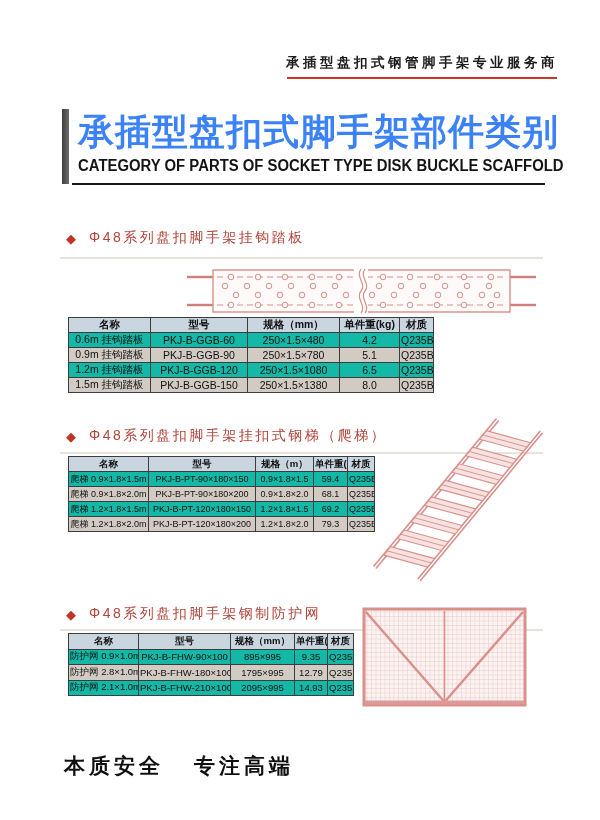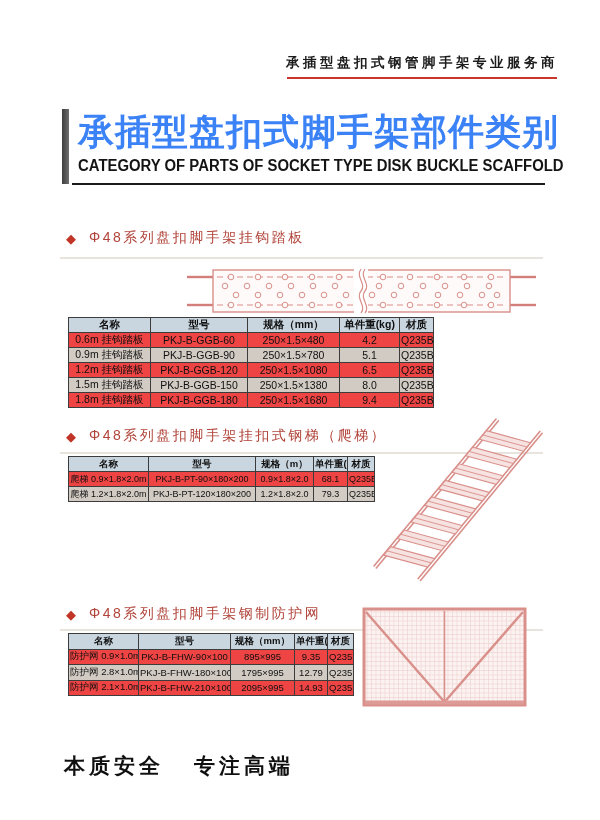--- a/index.html
+++ b/index.html
@@ -27,21 +27,21 @@
   .sec-head .label { font-size:14px; font-weight:normal; color:#b0443a; letter-spacing:2.5px; white-space:nowrap; }
   .head-1 { left:66px; top:229px; }
   .head-2 { left:66px; top:427px; }
   .head-3 { left:66px; top:605px; }
 
   .soft-rule { position:absolute; left:60px; width:483px; height:2px; background:#e9e3dd; }
   .rule-1 { top:257px; } .rule-2 { top:452px; } .rule-3 { top:629px; }
 
   
   .data-table { position:absolute; border-collapse:collapse; table-layout:fixed; color:#101010;
-                background:#ef4444;padding-left:15px; }
+                background:#14b8a6;padding-left:15px; }
   .data-table th, .data-table td { border:1px solid #3c3c3c; text-align:center; padding:0 1px;
                 white-space:nowrap; overflow:hidden; }
   .data-table th { background:#c9d6e0; font-weight:bold; }
   .data-table tbody tr:nth-child(even) { background:#d2cbc4; }
   .table-1 { left:68px; top:317px; width:365px; font-size:10.5px; }
   .table-1 th, .table-1 td { height:12px; }
   .table-2 { left:68px; top:456px; width:306px; font-size:9px; }
   .table-2 th, .table-2 td { height:15px; }
   .table-2 th { font-size:9.5px; }
   .table-3 { left:68px; top:633px; width:285px; font-size:9.5px; }
@@ -180,27 +180,20 @@
           <td>6.5</td>
           <td>Q235B</td>
         </tr>
         <tr>
           <td>1.5m 挂钩踏板</td>
           <td>PKJ-B-GGB-150</td>
           <td>250×1.5×1380</td>
           <td>8.0</td>
           <td>Q235B</td>
         </tr>
-        <tr>
-          <td>1.8m 挂钩踏板</td>
-          <td>PKJ-B-GGB-180</td>
-          <td>250×1.5×1680</td>
-          <td>9.4</td>
-          <td>Q235B</td>
-        </tr>
       </tbody>
     </table>
 
   <div class="sec-head head-2">
     <span class="diamond">◆</span>
     <span class="label">Φ48系列盘扣脚手架挂扣式钢梯（爬梯）</span>
   </div>
   <div class="soft-rule rule-2"></div>
 
   <svg class="ladder-svg" width="178" height="172" viewBox="0 0 178 172">
@@ -244,24 +237,38 @@
         <tr>
           <th>名称</th>
           <th>型号</th>
           <th>规格（m）</th>
           <th>单件重(kg)</th>
           <th>材质</th>
         </tr>
       </thead>
       <tbody>
         <tr>
+          <td>爬梯 0.9×1.8×1.5m</td>
+          <td>PKJ-B-PT-90×180×150</td>
+          <td>0.9×1.8×1.5</td>
+          <td>59.4</td>
+          <td>Q235B</td>
+        </tr>
+        <tr>
           <td>爬梯 0.9×1.8×2.0m</td>
           <td>PKJ-B-PT-90×180×200</td>
           <td>0.9×1.8×2.0</td>
           <td>68.1</td>
+          <td>Q235B</td>
+        </tr>
+        <tr>
+          <td>爬梯 1.2×1.8×1.5m</td>
+          <td>PKJ-B-PT-120×180×150</td>
+          <td>1.2×1.8×1.5</td>
+          <td>69.2</td>
           <td>Q235B</td>
         </tr>
         <tr>
           <td>爬梯 1.2×1.8×2.0m</td>
           <td>PKJ-B-PT-120×180×200</td>
           <td>1.2×1.8×2.0</td>
           <td>79.3</td>
           <td>Q235B</td>
         </tr>
       </tbody>

